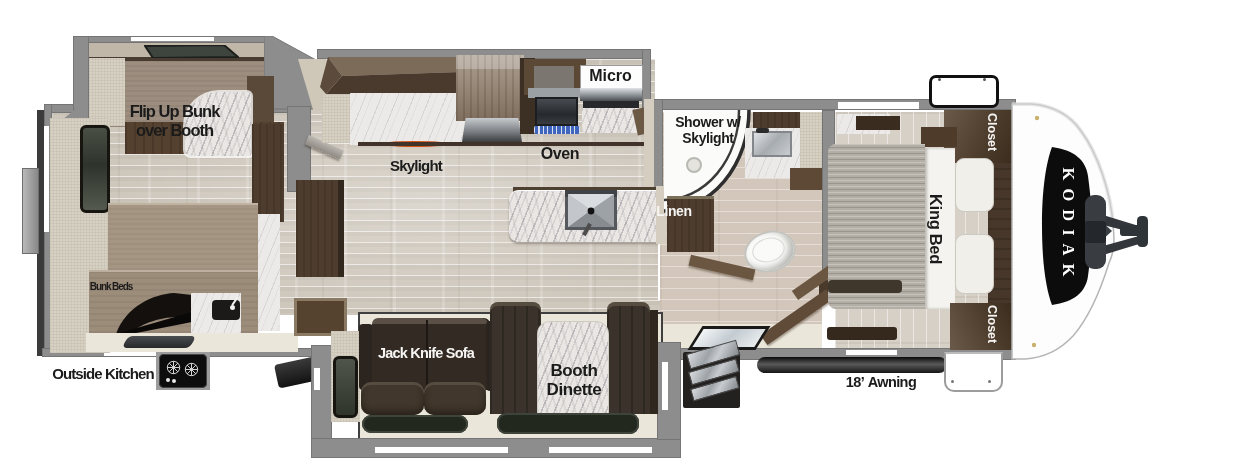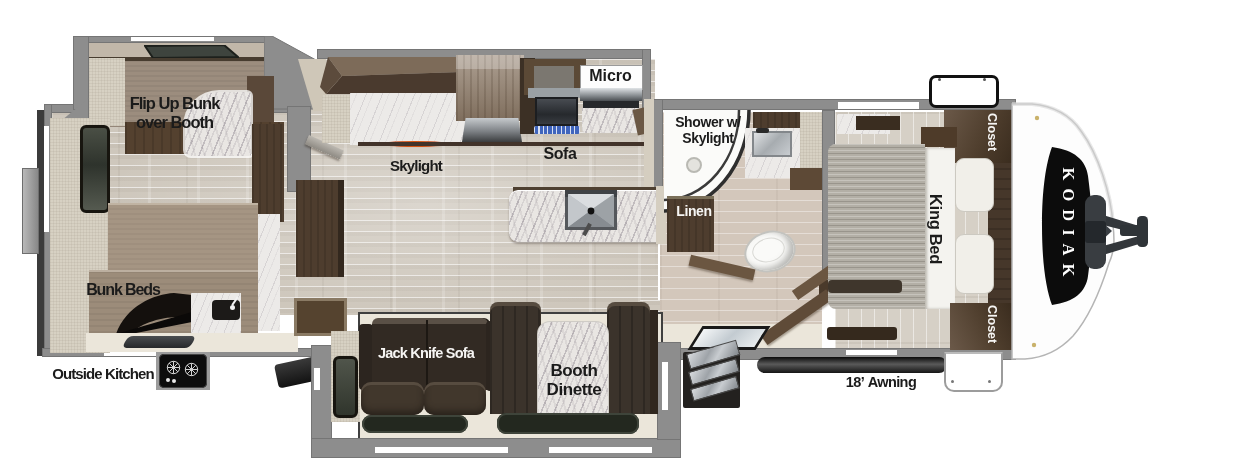--- a/index.html
+++ b/index.html
@@ -90,37 +90,37 @@
     </svg>
 
 <div class="a linen" style="left:89px;top:58px;width:36px;height:68px"></div>
 
 <div class="a" style="left:247px;top:76px;width:27px;height:54px;background:#5a4839"></div>
 
 <div class="a" style="left:125px;top:122px;width:159px;height:32px;background:#54412f;background-image:repeating-linear-gradient(90deg,rgba(0,0,0,.12) 0 2px,rgba(0,0,0,0) 2px 9px)"></div>
 
 <div class="a marble2" style="left:185px;top:92px;width:66px;height:64px;border-radius:34px 4px 2px 6px;box-shadow:0 0 0 2px rgba(255,255,255,.75)"></div>
 
-<div class="lbl" style="left:102px;top:94px;width:145px;font-size:16.5px;letter-spacing:-1px">Flip&nbsp;Up&nbsp;Bunk<br>over&nbsp;Booth</div>
+<div class="lbl" style="left:102px;top:102px;width:145px;font-size:16.5px;letter-spacing:-1px">Flip&nbsp;Up&nbsp;Bunk<br>over&nbsp;Booth</div>
 
 <div class="a linen" style="left:50px;top:118px;width:60px;height:235px"></div>
 
 <div class="a" style="left:80px;top:125px;width:24px;height:82px;background:linear-gradient(180deg,#4a4f45,#2e332c 45%,#555a50);border:3px solid #17150f;border-radius:6px"></div>
 
 <div class="a dkwood" style="left:252px;top:124px;width:32px;height:98px"></div>
 
 <div class="a marble" style="left:253px;top:214px;width:27px;height:117px"></div>
 
 <div class="a w" style="left:287px;top:106px;width:24px;height:86px"></div>
 
 <div class="a" style="left:108px;top:203px;width:150px;height:67px;background:#a5958333;background-color:#a59583;background-image:repeating-linear-gradient(0deg,rgba(0,0,0,.04) 0 2px,rgba(0,0,0,0) 2px 5px);box-shadow:inset 0 2px 0 #c0b3a2"></div>
 
 <div class="a" style="left:89px;top:270px;width:169px;height:63px;background-color:#9c8c7a;background-image:repeating-linear-gradient(0deg,rgba(0,0,0,.05) 0 2px,rgba(0,0,0,0) 2px 6px);box-shadow:inset 0 2px 0 #bcafa0"></div>
 
-<div class="lbl" style="left:68px;top:281px;width:110px;font-size:16px;letter-spacing:-1.1px">Bunk&nbsp;Beds</div>
+<div class="lbl" style="left:56px;top:281px;width:110px;font-size:10px;letter-spacing:-1.1px">Bunk&nbsp;Beds</div>
 
 <svg class="a" style="left:112px;top:290px" width="86" height="46">
       <path d="M4,44 C14,16 42,4 62,3 L80,5 L80,28 C52,24 28,34 18,44 Z" fill="#14100d"></path>
       <path d="M4,44 L80,22 L80,32 L14,45 Z" fill="#0b0908"></path>
     </svg>
 
 <div class="a marble" style="left:191px;top:293px;width:50px;height:42px"></div>
 
 <div class="a" style="left:212px;top:300px;width:28px;height:20px;background:#1c1a18;border-radius:4px"></div>
 
@@ -197,21 +197,21 @@
 <div class="a" style="left:524px;top:59px;width:62px;height:36px;background:#5b4936"></div>
 
 <div class="a" style="left:534px;top:66px;width:40px;height:31px;background:rgba(150,156,160,.55)"></div>
 
 <div class="a" style="left:528px;top:88px;width:52px;height:10px;background:#9aa0a4"></div>
 
 <div class="a" style="left:535px;top:97px;width:43px;height:29px;background:linear-gradient(180deg,#4c5056,#26292d 60%,#3c4046);box-shadow:inset 0 0 0 2px #1c1e21"></div>
 
 <div class="a" style="left:534px;top:126px;width:46px;height:8px;background:#4065bd;background-image:repeating-linear-gradient(90deg,rgba(255,255,255,.8) 0 1px,rgba(0,0,0,0) 1px 4.5px);border-radius:2px"></div>
 
-<div class="lbl" style="left:520px;top:145px;width:80px;font-size:16px">Sofa</div>
+<div class="lbl" style="left:520px;top:145px;width:80px;font-size:16px">Oven</div>
 
 <div class="a" style="left:580px;top:65px;width:61px;height:23px;background:#fdfdfd;border:1px solid #9a9a9a"></div>
 
 <div class="lbl" style="left:580px;top:67px;width:61px;font-size:16px;letter-spacing:0">Micro</div>
 
 <div class="a" style="left:580px;top:88px;width:62px;height:13px;background:linear-gradient(180deg,#dfe3e6,#8d9296 55%,#4a4e52)"></div>
 
 <div class="a" style="left:583px;top:101px;width:56px;height:8px;background:#26282b"></div>
 
 <div class="a marble2" style="left:582px;top:108px;width:62px;height:25px;border-radius:0 0 8px 4px"></div>
@@ -302,21 +302,21 @@
 <div class="a" style="left:752px;top:131px;width:40px;height:26px;background:linear-gradient(135deg,#e8eaec,#a7acb0 50%,#cdd1d5);box-shadow:inset 0 0 0 2px #83878b"></div>
 
 <div class="a" style="left:756px;top:128px;width:13px;height:5px;background:#2a2a2a;border-radius:2px"></div>
 
 <div class="a linen" style="left:800px;top:112px;width:22px;height:56px"></div>
 
 <div class="a" style="left:790px;top:168px;width:32px;height:22px;background:#5d4936"></div>
 
 <div class="a dkwood" style="left:667px;top:196px;width:47px;height:56px;box-shadow:inset 0 3px 0 #7a6f59"></div>
 
-<div class="lbl wh" style="left:664px;top:204px;width:60px;font-size:14px">Linen</div>
+<div class="lbl wh" style="left:644px;top:204px;width:60px;font-size:14px">Linen</div>
 
 <div class="a" style="left:744px;top:231px;width:48px;height:37px;background:#fafaf8;border:2px solid #c3c3bf;border-radius:50%;transform:rotate(-15deg);box-shadow:inset -4px -3px 6px rgba(120,120,115,.5)"></div>
 
 <div class="a" style="left:752px;top:238px;width:31px;height:22px;border:1.5px solid #d8d8d4;border-radius:50%;transform:rotate(-15deg)"></div>
 
 <div class="a" style="left:689px;top:262px;width:66px;height:11px;background:#6b5641;transform:rotate(13deg);box-shadow:0 2px 2px rgba(60,45,30,.4)"></div>
 
 <div class="a" style="left:764px;top:334px;width:80px;height:12px;background:#5f4b38;transform:rotate(-35deg);transform-origin:left center;box-shadow:0 2px 2px rgba(60,45,30,.4)"></div>
 
 <div class="a" style="left:795px;top:290px;width:52px;height:11px;background:#6b5641;transform:rotate(-35deg);transform-origin:left center"></div>

